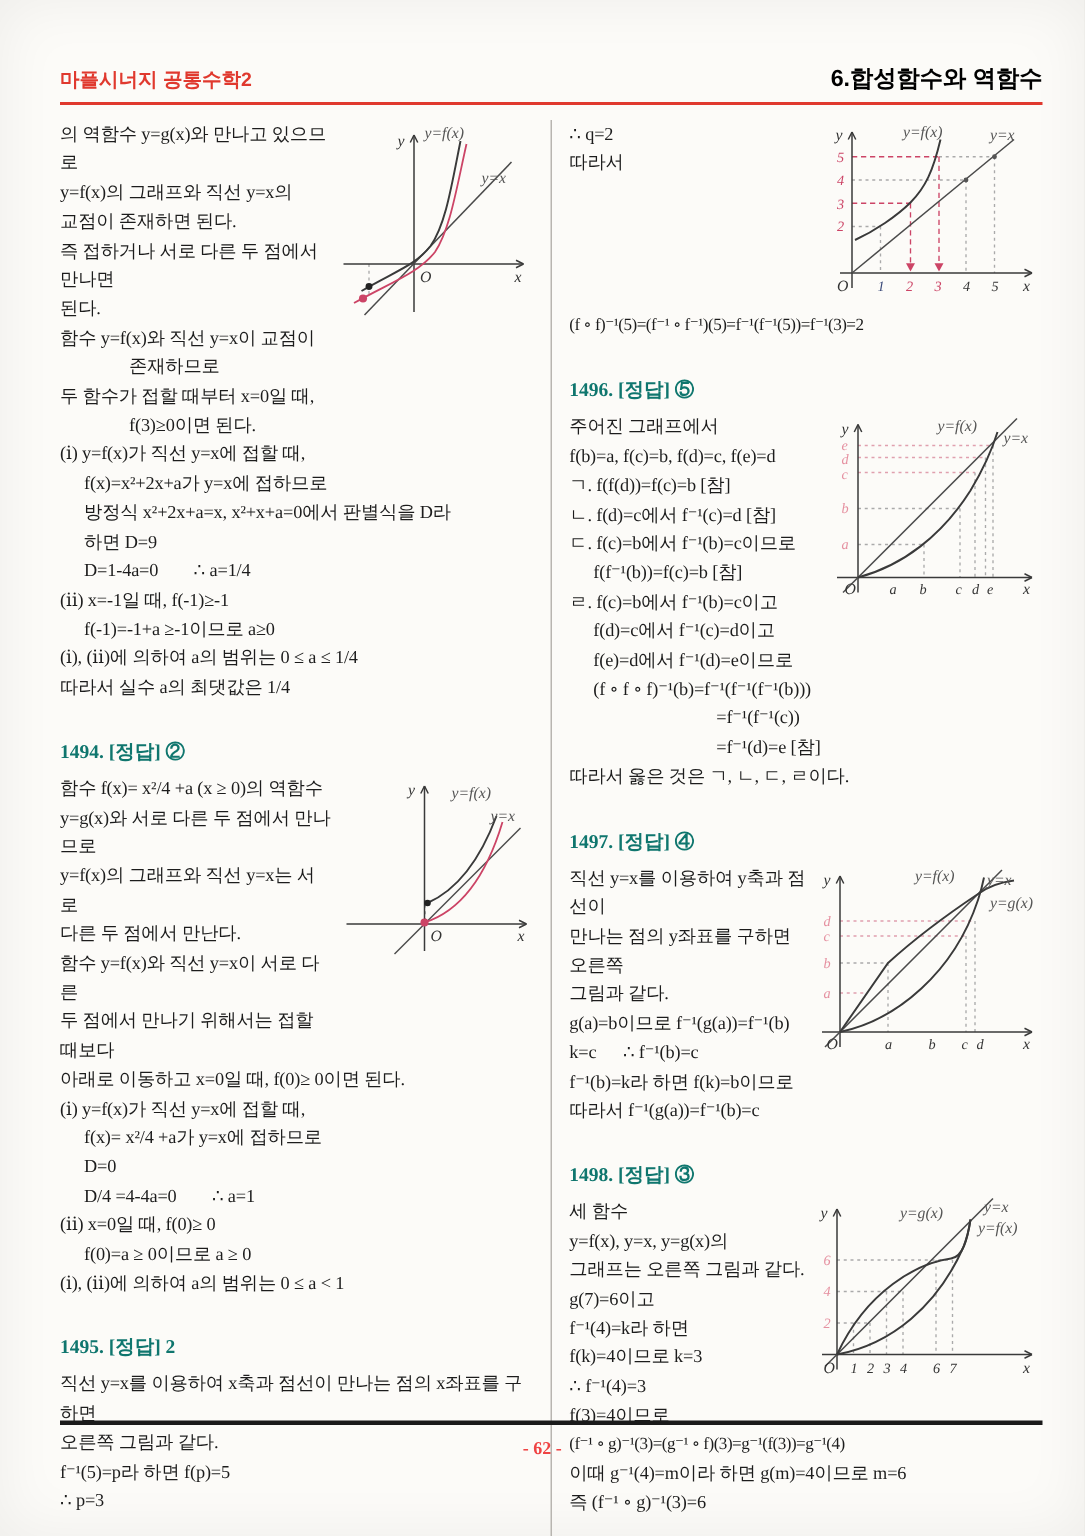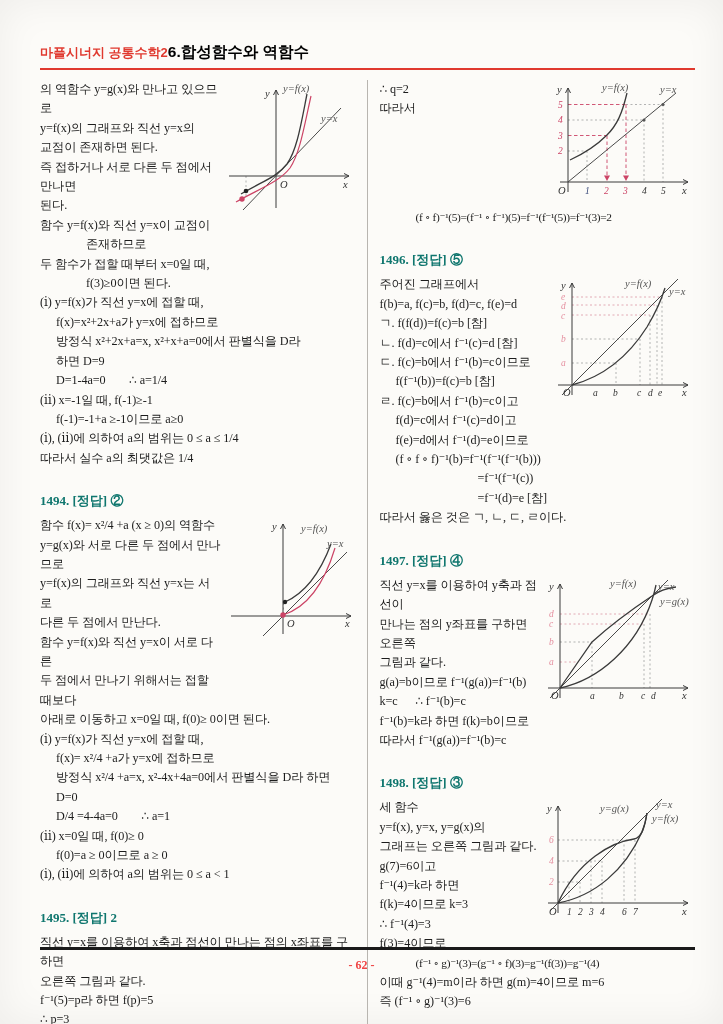--- a/index.html
+++ b/index.html
@@ -7,40 +7,40 @@
     width:723px;height:1024px;
     background:#e9e7e2;
     font-family:"Liberation Serif","DejaVu Serif",serif;
   }
   .page{
     position:relative;width:723px;height:1024px;
     background:#fcfbf8;overflow:hidden;
     box-shadow:inset 0 0 40px rgba(0,0,0,0.06);
   }
   .content{padding:42px 28px 0 40px;}
-  .header{display:flex;align-items:baseline;}
+  .header{display:flex;justify-content:space-between;align-items:baseline;}
   .h-left{color:#e0392e;font-weight:bold;font-size:13px;font-family:"Liberation Sans",sans-serif;}
   .h-right{color:#000000;font-weight:bold;font-size:15.5px;font-family:"Liberation Sans",sans-serif;}
   .hrule{height:2px;background:#e0392e;margin-top:5px;}
   .cols{display:flex;margin-top:10px;}
   .col{width:50%;box-sizing:border-box;}
   .col-left{padding-right:11px;border-right:1px solid #b8b5b0;}
   .col-right{padding-left:12px;}
   .sec{margin-bottom:24px;}
   .sec-title{font-weight:bold;font-size:13px;margin:2px 0 6px 0;color:#0f766e;}
   .wrap{display:flex;align-items:flex-start;}
   .wrap .txt{flex:1;min-width:0;}
   .ln{
     font-size:12.2px;line-height:19.4px;color:#1c1c1c;
     white-space:pre-wrap;letter-spacing:-0.1px;
   }
   .i1{padding-left:16px;}
   .i2{padding-left:46px;}
   .i4{padding-left:98px;}
-  .tight{font-size:11.4px;letter-spacing:-0.35px;margin-left:36px;}
+  .tight{font-size:11.4px;letter-spacing:-0.35px;}
   .fig{margin:0;flex:0 0 auto;}
   .footline{position:absolute;left:40px;right:28px;top:947px;height:2.5px;background:#1a1a1a;}
   .pageno{position:absolute;top:958px;left:0;width:100%;text-align:center;
     font-weight:bold;font-size:12px;color:#ef4444;}
   
   svg{display:block;}
   .ax{stroke:#3a3a3a;stroke-width:1;fill:none;}
   .cv{stroke:#3a3a3a;stroke-width:1.3;fill:none;}
   .cvr{stroke:#cc4466;stroke-width:1.2;fill:none;}
   .diag{stroke:#4a4a4a;stroke-width:1;fill:none;}
@@ -144,21 +144,20 @@
                 <text class="alabel" x="66" y="111">O</text>
                 <text class="alabel" x="124" y="111">x</text>
                 <text class="alabel" x="51" y="14">y</text>
               </svg>
             </figure>
           </div>
           <div class="txt">
             <div class="ln">아래로 이동하고 x=0일 때, f(0)≥ 0이면 된다.</div>
             <div class="ln">(ⅰ) y=f(x)가 직선 y=x에 접할 때,</div>
             <div class="ln i1">f(x)= x²/4 +a가 y=x에 접하므로</div>
-            <div class="ln i1">방정식 x²/4 +a=x, x²-4x+4a=0에서 판별식을 D라 하면</div>
             <div class="ln i1">D=0</div>
             <div class="ln i1">D/4 =4-4a=0        ∴ a=1</div>
             <div class="ln">(ⅱ) x=0일 때, f(0)≥ 0</div>
             <div class="ln i1">f(0)=a ≥ 0이므로 a ≥ 0</div>
             <div class="ln">(ⅰ), (ⅱ)에 의하여 a의 범위는 0 ≤ a &lt; 1</div>
           </div>
         </div>
 
         <div class="sec">
           <div class="sec-title">1495. [정답] 2</div>

